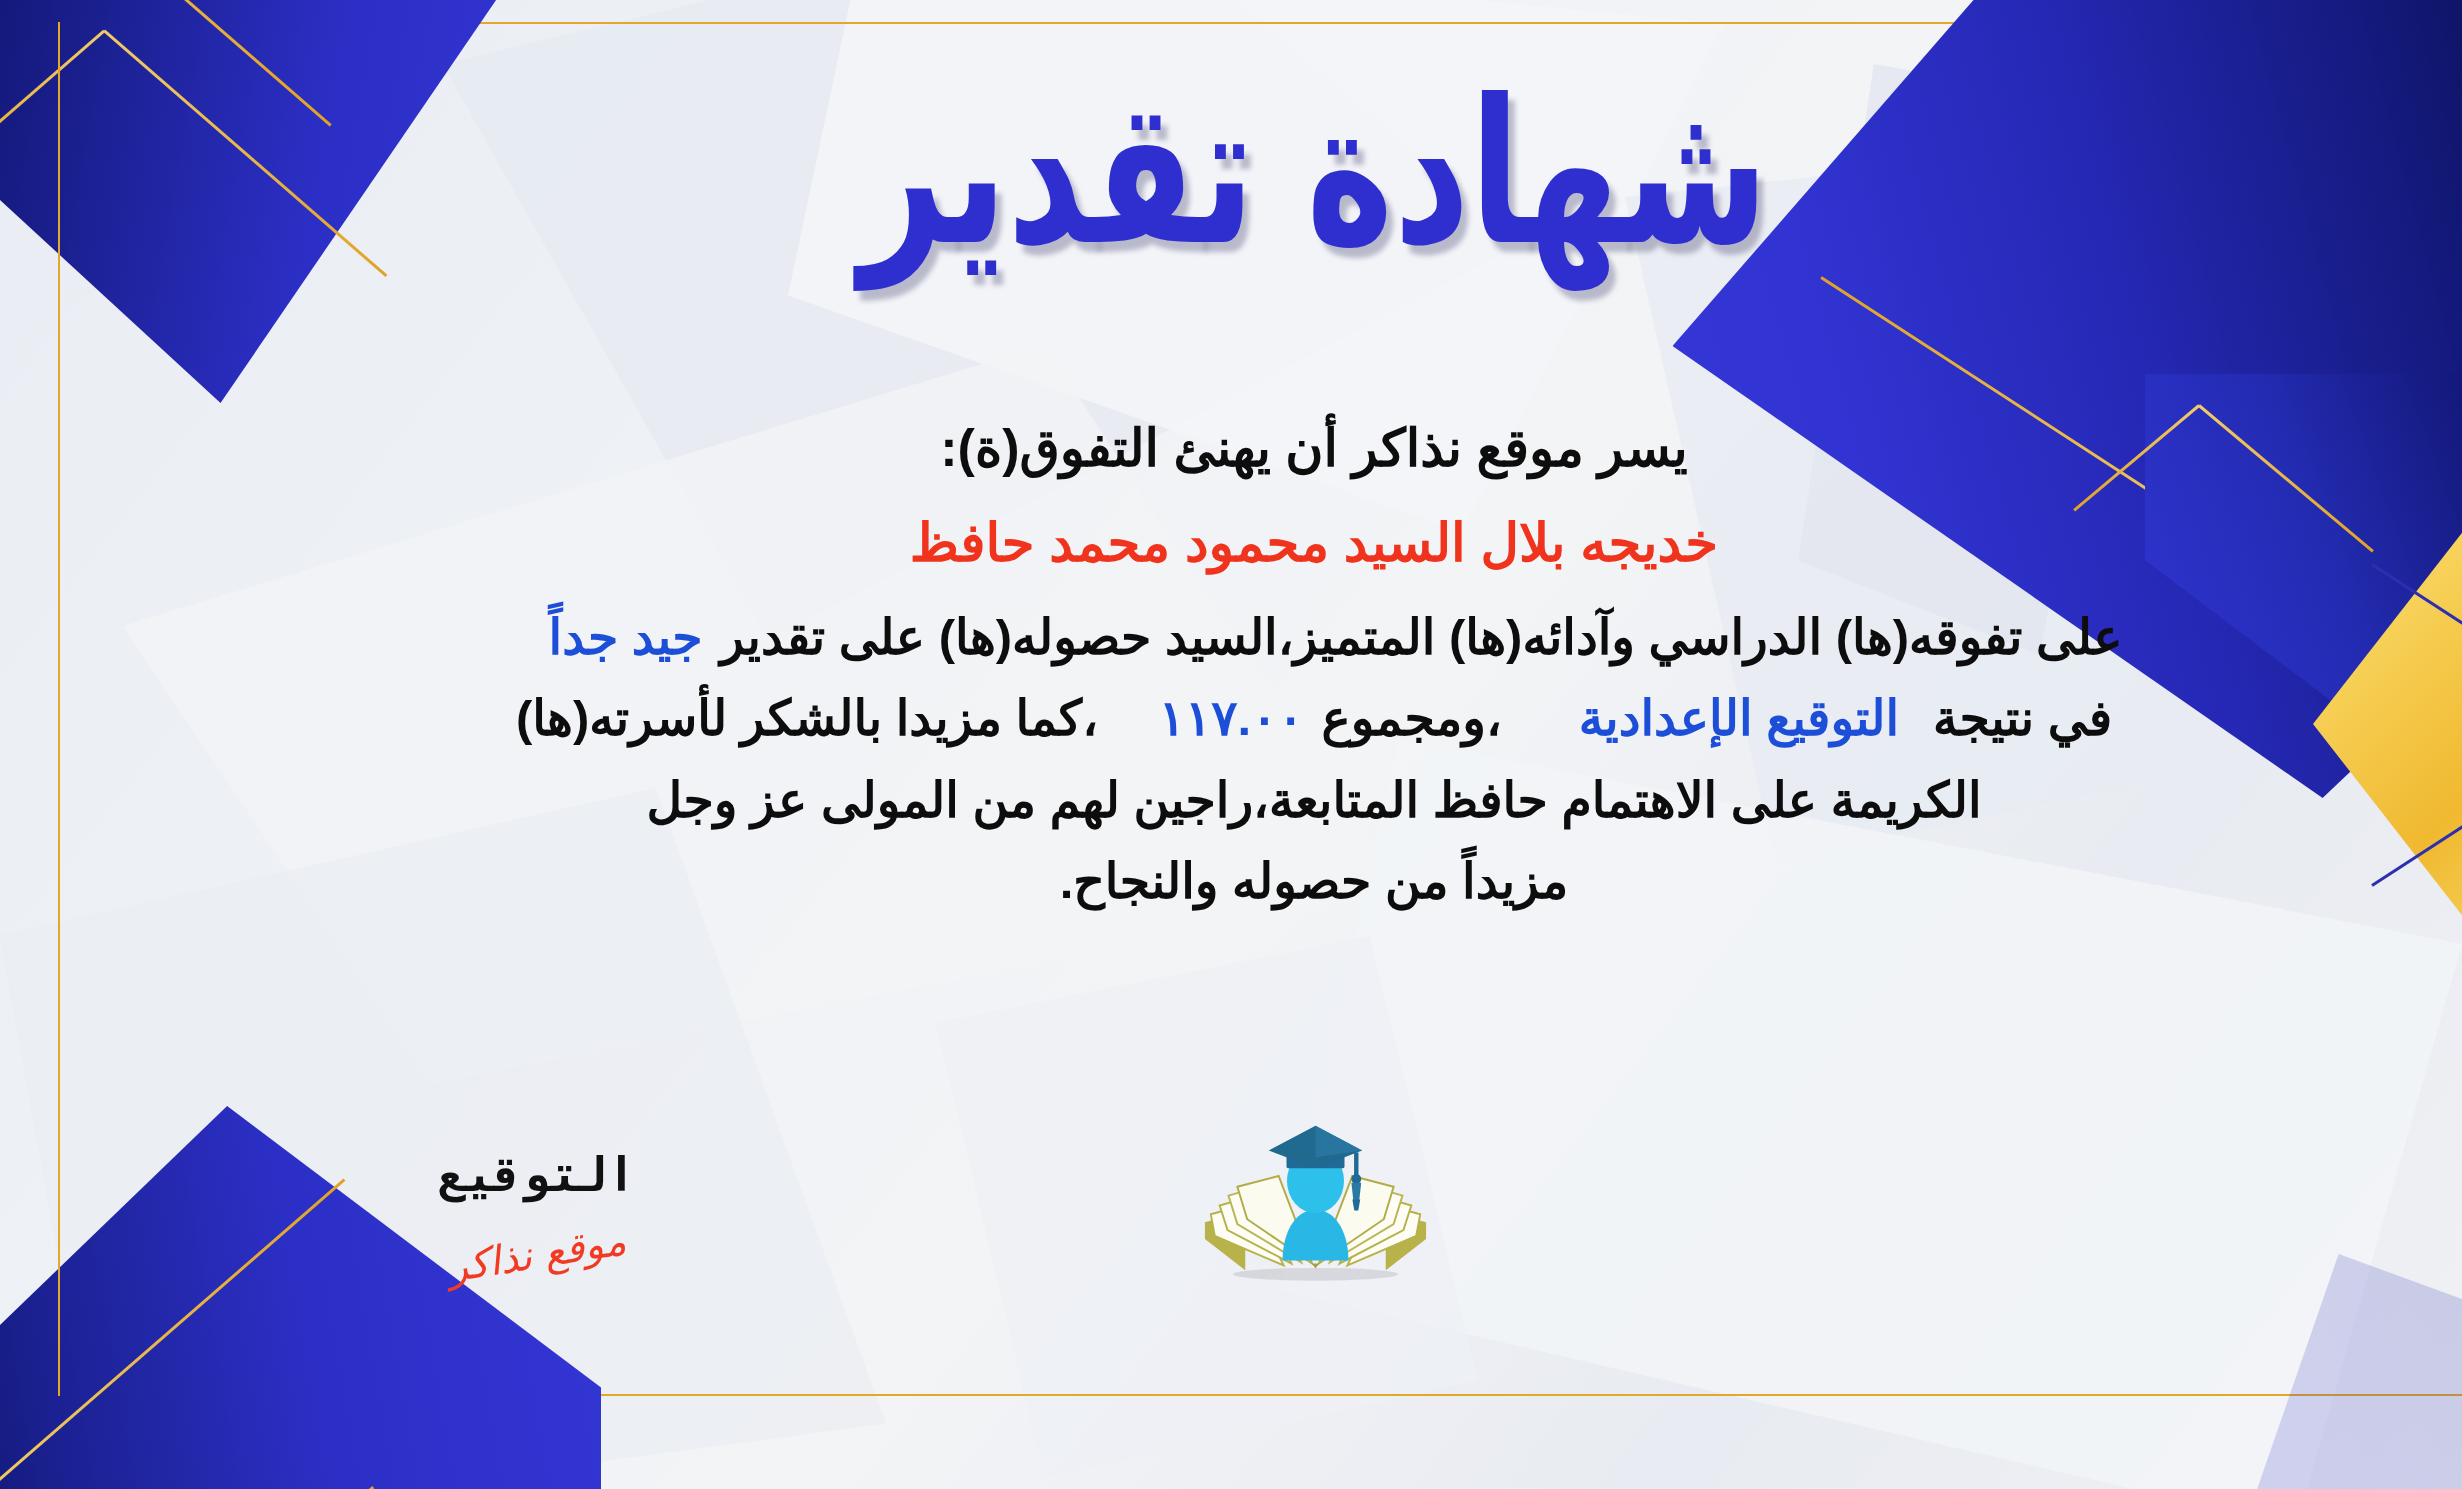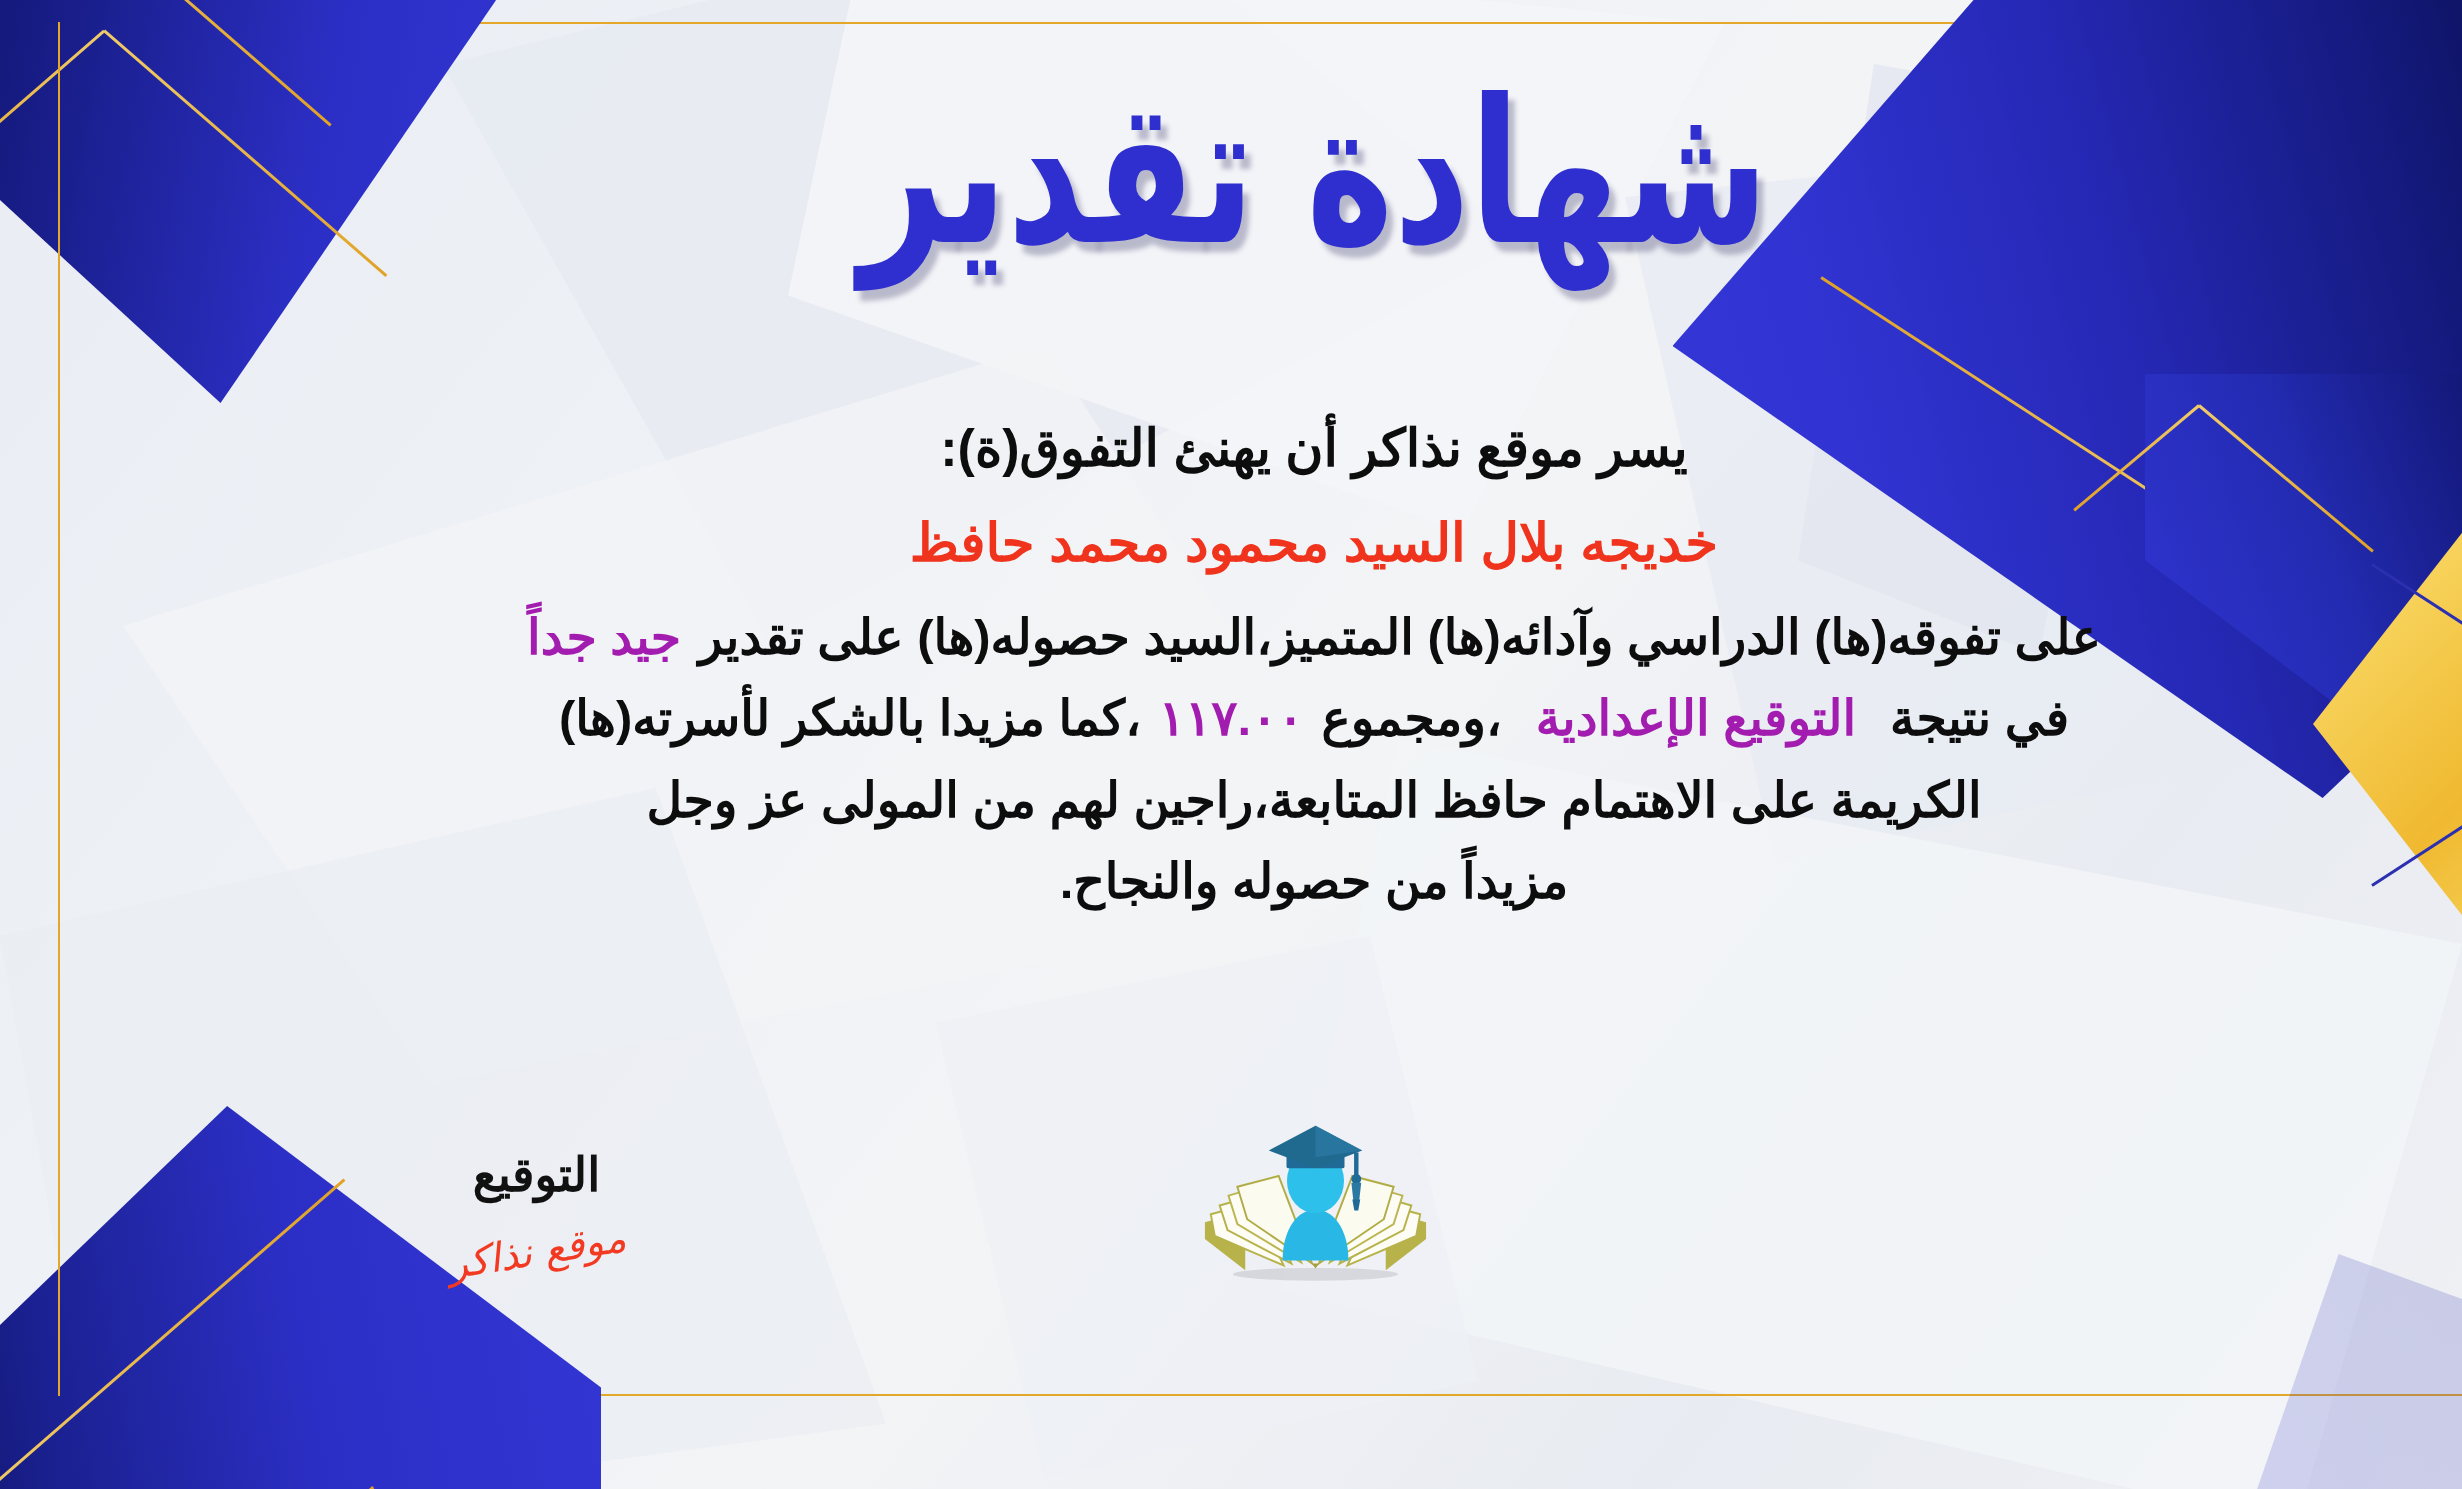--- a/index.html
+++ b/index.html
@@ -111,27 +111,27 @@
     letter-spacing:-0.5px;}
 
   .line{margin-bottom:6.9px;white-space:nowrap;}
   .l-intro{font-size:52px;}
   .l-name{font-size:53px;color:#f0331d;margin-top:14.8px;margin-bottom:16.7px;}
   .l3{font-size:49px;}
   .l4{font-size:49px;}
   .l5{font-size:49px;}
   .l6{font-size:49px;}
 
-  .red{color:#a21caf;}
+  .red{color:#1d4ed8;margin-left:43px;}
   .gap{display:inline-block;width:34px;}
   .gap-s{display:inline-block;width:17.7px;}
 
   
   .sig{position:absolute;left:364px;top:1147px;width:345px;text-align:center;}
-  .sig-label{font-size:47px;font-weight:700;color:#111;letter-spacing:-0.5px;}
+  .sig-label{font-size:47px;font-weight:700;color:#111;letter-spacing:-0.5px;font-family:Liberation Mono, monospace;}
   .sig-mark{margin-top:25.6px;font-family:"DejaVu Serif",serif;
     font-size:40px;color:#f23a22;font-style:italic;
     transform:rotate(-9deg);display:inline-block;letter-spacing:1px;}
 
   
   .logo{position:absolute;left:1128px;top:1118px;width:374px;text-align:center;}
   .logo svg{display:block;margin:0 auto;}
   .logo-word{margin-top:3px;font-size:55px;font-weight:700;color:#9a6846;
     letter-spacing:-1.5px;direction:rtl;line-height:1;
     text-shadow:1.5px 1.5px 1px rgba(120,80,50,.25);}

